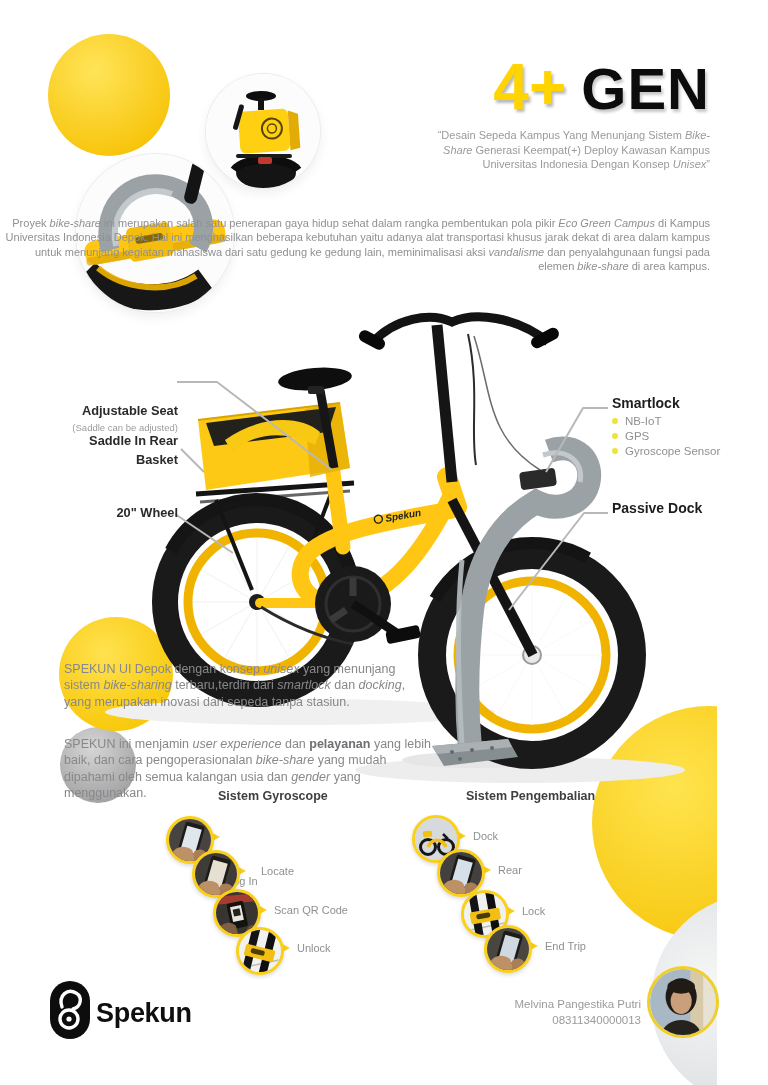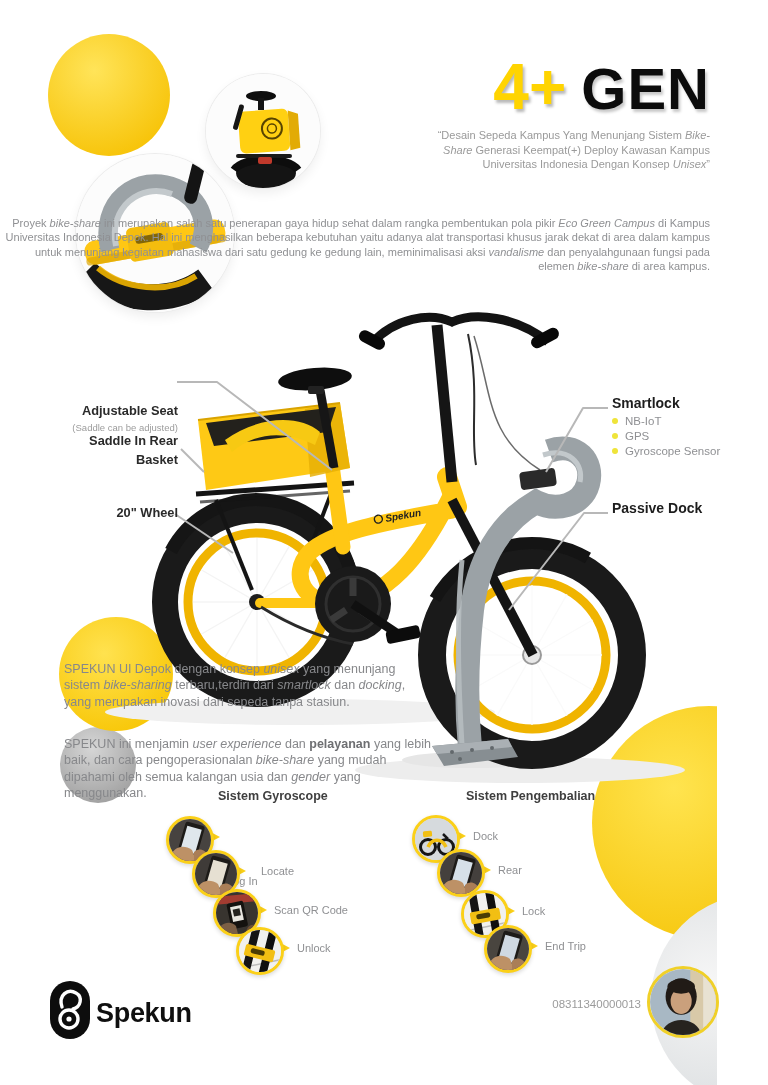--- a/index.html
+++ b/index.html
@@ -366,20 +366,21 @@
   <div class="footer-logo">
     <svg width="40" height="58" viewBox="0 0 40 58">
       <rect width="40" height="58" rx="20" fill="#0d0d0d"></rect>
       <circle cx="19" cy="38" r="9" fill="none" stroke="#fff" stroke-width="3.4"></circle>
       <circle cx="19" cy="38" r="2.6" fill="#fff"></circle>
       <path d="M12,26 C8,14 18,7 26,12 C33,16 31,26 23,28" fill="none" stroke="#fff" stroke-width="3.4" stroke-linecap="round"></path>
     </svg>
   </div>
   <div class="brand">Spekun</div>
   <div class="credit">
+    <div>Melvina Pangestika Putri</div>
     <div>08311340000013</div>
   </div>
   <div class="avatar">
     <svg viewBox="0 0 72 72">
       <rect width="72" height="72" fill="#a8b8c4"></rect>
       <rect x="44" width="28" height="72" fill="#d8c9a8"></rect>
       <rect x="58" width="14" height="72" fill="#e8e2d2"></rect>
       <ellipse cx="34" cy="30" rx="17" ry="20" fill="#201a16"></ellipse>
       <ellipse cx="34" cy="35" rx="11.5" ry="14" fill="#caa07c"></ellipse>
       <ellipse cx="34" cy="19" rx="15" ry="8" fill="#211b16"></ellipse>

